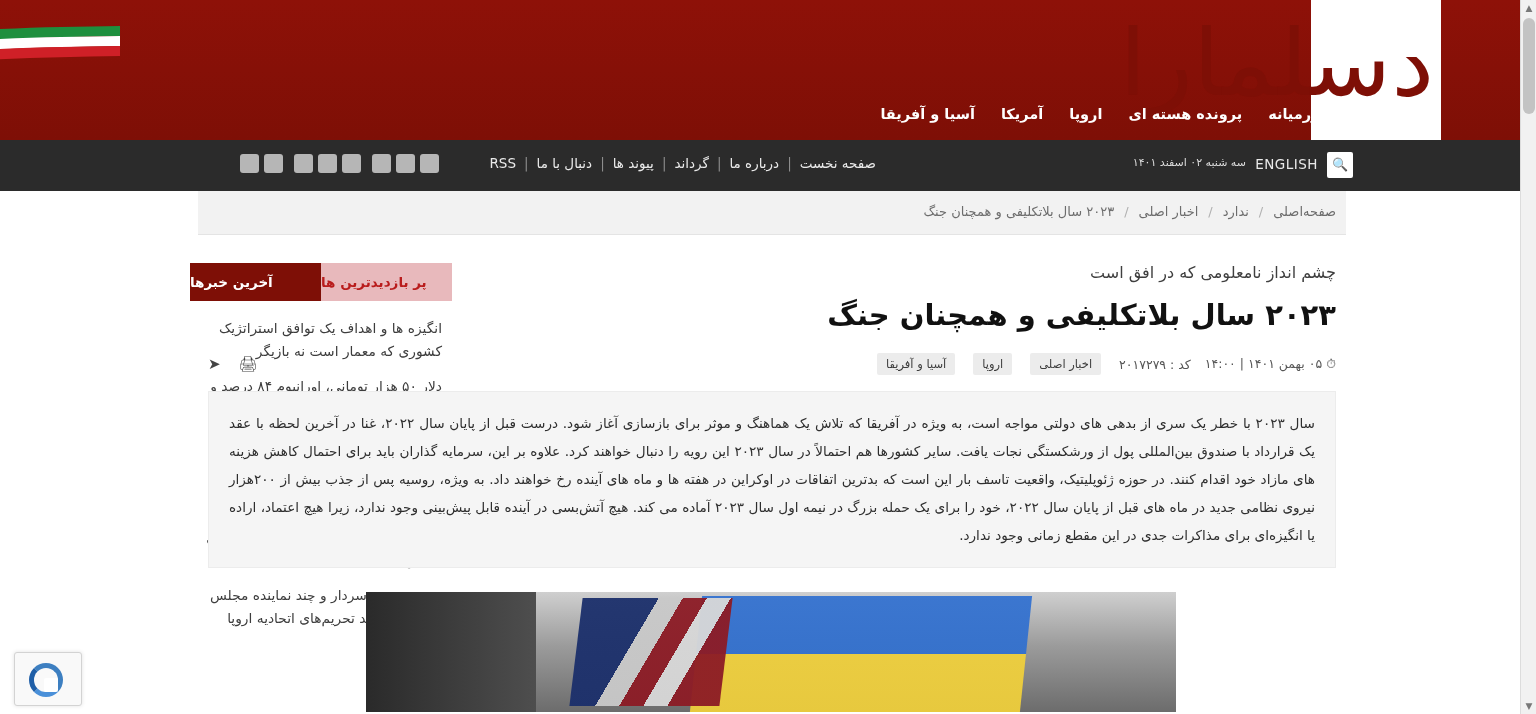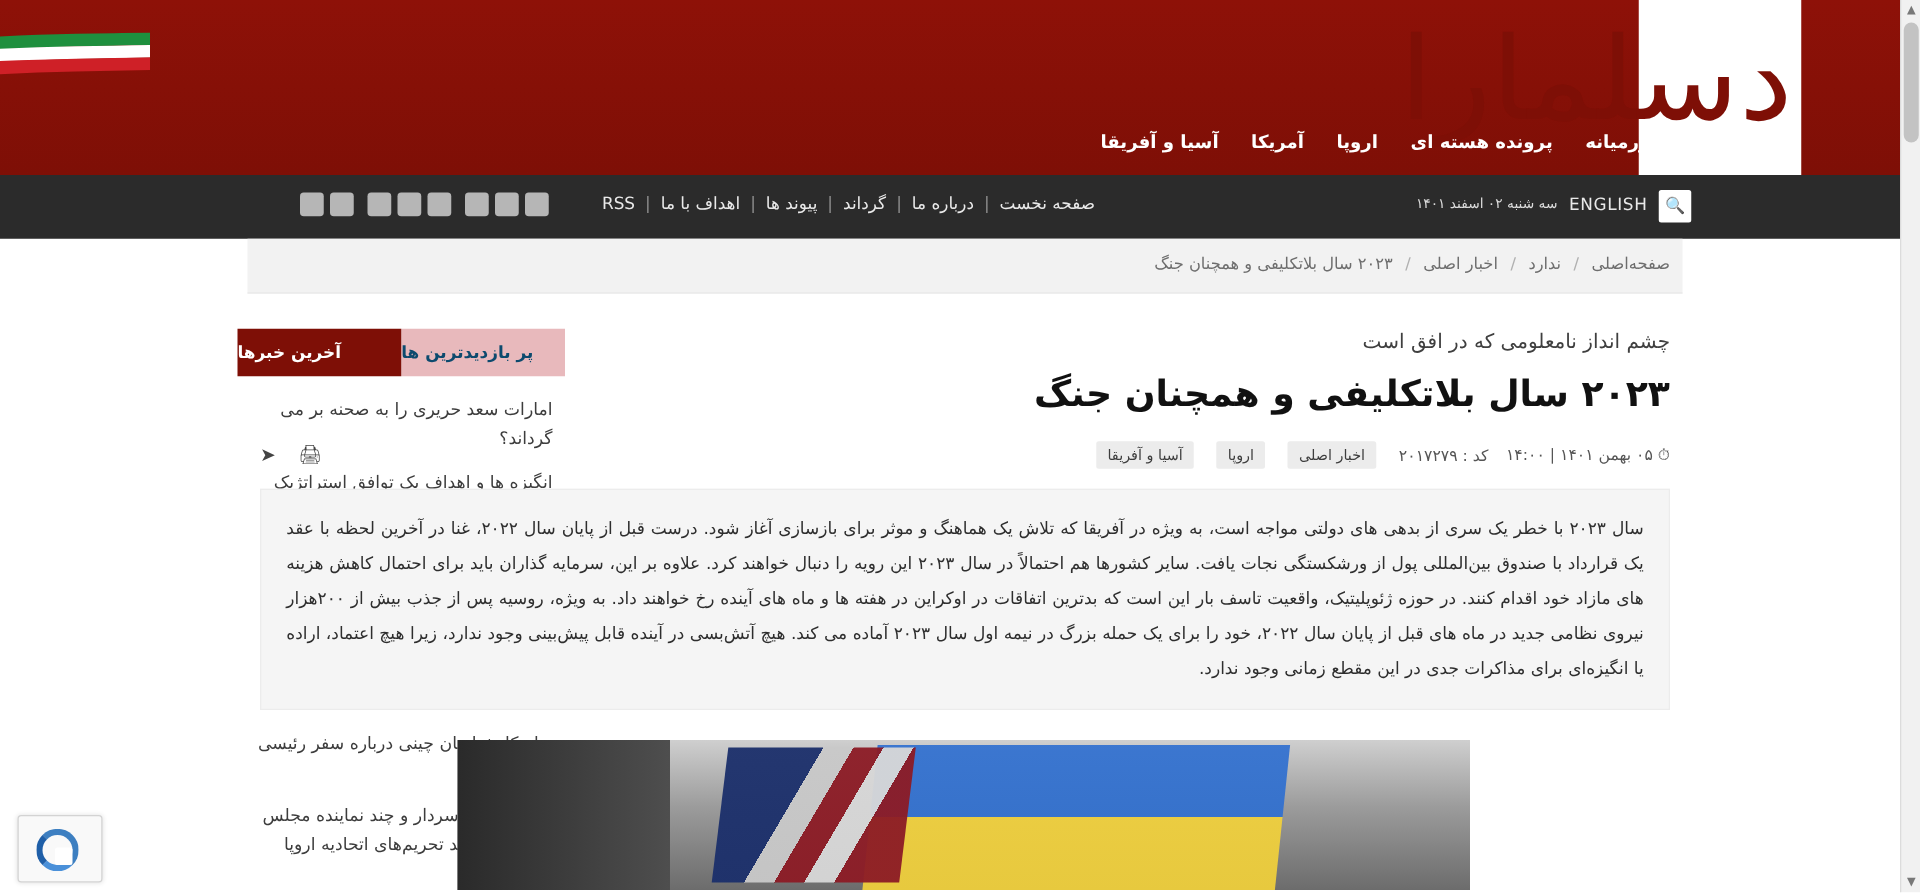--- a/index.html
+++ b/index.html
@@ -180,21 +180,21 @@
     font-size: 13.5px;
     font-weight: bold;
     line-height: 38px;
     color: #ffffff;
     background: #7e0f06;
     cursor: pointer;
     user-select: none;
   }
   .tab.inactive {
     background: #e8b9bc;
-    color: #0c4a6e;
+    color: #b91c1c;
     font-weight: bold;
   }
   .side-list {
     list-style: none;
     margin: 0; padding: 10px 0 0 0;
     direction: rtl;
     text-align: right;
   }
   .side-list li {
     font-size: 13.8px;
@@ -382,21 +382,21 @@
 
     <div class="util-links">
       <a href="#">صفحه نخست</a>
       <span class="sep">|</span>
       <a href="#">درباره ما</a>
       <span class="sep">|</span>
       <a href="#">گرداند</a>
       <span class="sep">|</span>
       <a href="#">پیوند ها</a>
       <span class="sep">|</span>
-      <a href="#">اهداف با ما</a>
+      <a href="#">دنبال با ما</a>
       <span class="sep">|</span>
       <a href="#">RSS</a>
     </div>
 
     <div class="social-row">
       <span class="soc"></span>
       <span class="soc"></span>
       <span class="soc g"></span>
       <span class="soc"></span>
       <span class="soc"></span>
@@ -420,21 +420,20 @@
 </div>
 
 <div class="page">
 
   <aside class="sidebar">
     <div class="tabs">
       <div class="tab inactive">پر بازدیدترین ها</div>
       <div class="tab">آخرین خبرها</div>
     </div>
     <ul class="side-list">
-      <li>امارات سعد حریری را به صحنه بر می گرداند؟</li>
       <li>انگیزه ها و اهداف یک توافق استراتژیک کشوری که معمار است نه بازیگر</li>
       <li>دلار ۵۰ هزار تومانی، اورانیوم ۸۴ درصد و بحران پیش روی تهران؟!</li>
       <li>آقای علی‌اف! ایران، ارمنستان نیست</li>
       <li>کاملا هریس از مونیخ برای روسیه و چین خط و نشان کشید</li>
       <li>نظر کارشناسان چینی درباره سفر رئیسی به پکن</li>
       <li>دو وزیر، چند سردار و چند نماینده مجلس در لیست جدید تحریم‌های اتحادیه اروپا</li>
     </ul>
   </aside>
 
   <article class="article">

